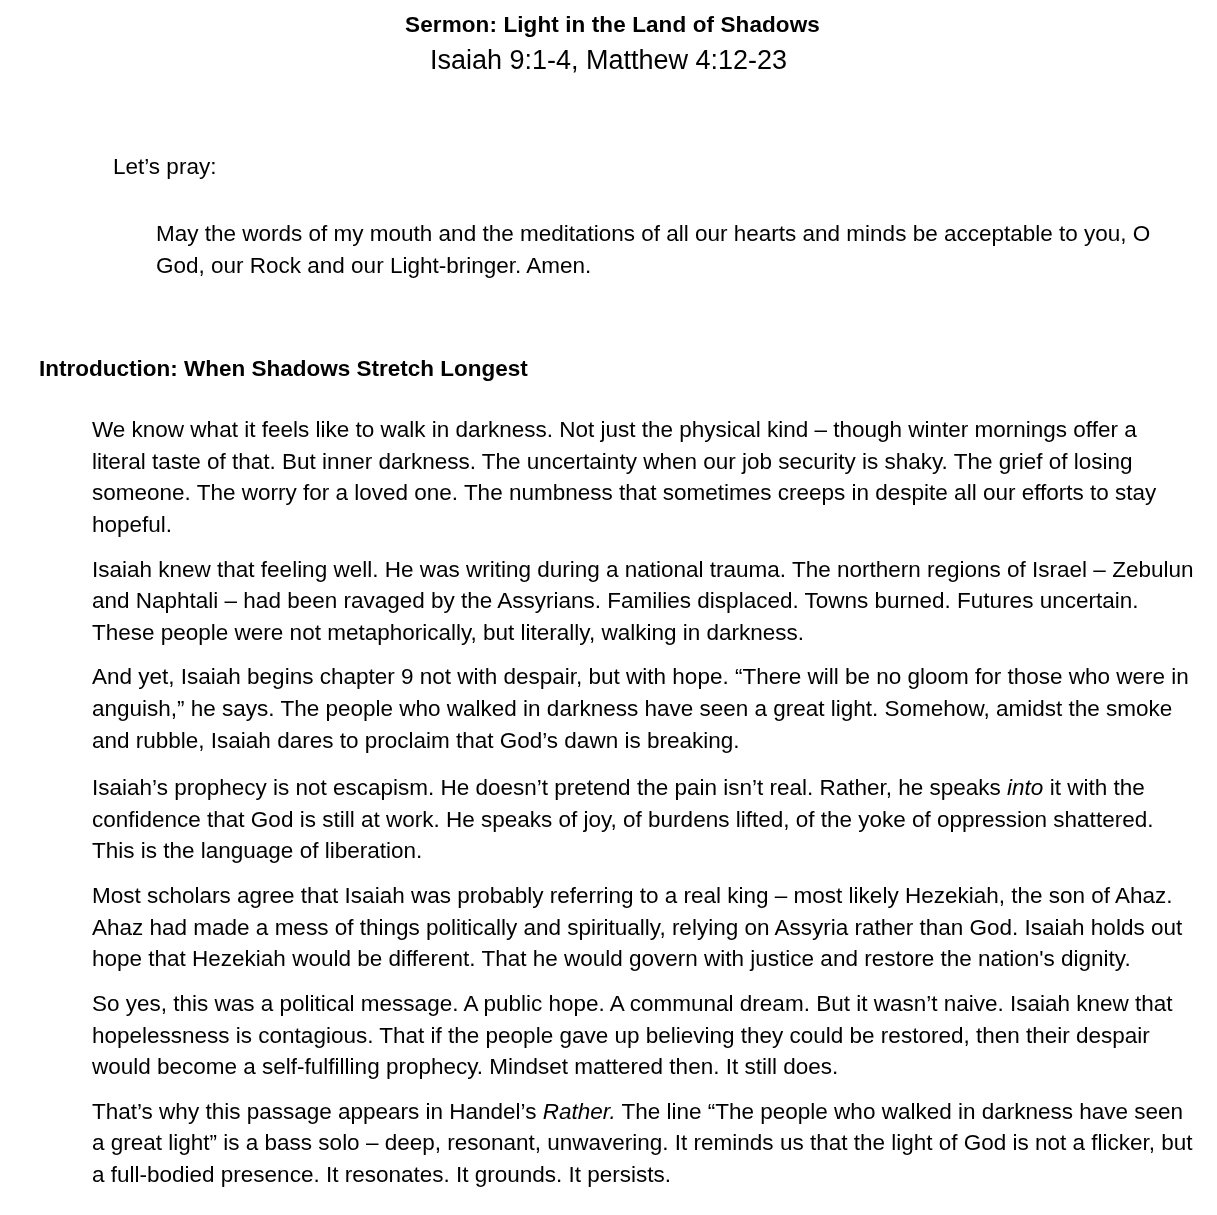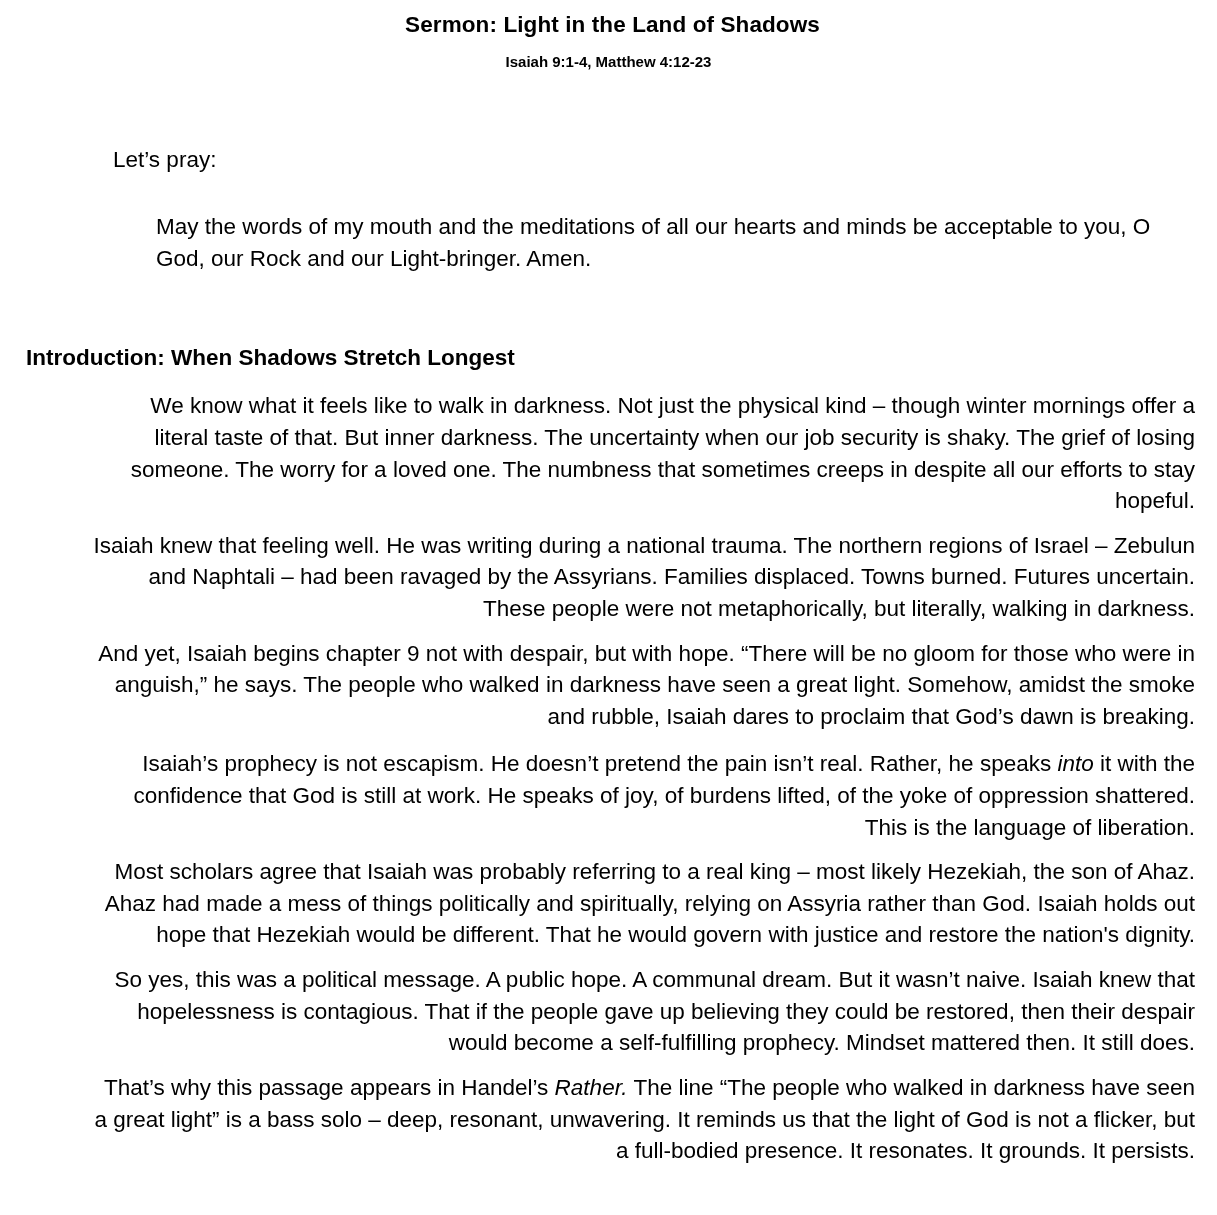--- a/index.html
+++ b/index.html
@@ -31,24 +31,24 @@
   }
   .doc-title {
     font-size: 22.5px;
     font-weight: bold;
     line-height: 1.32;
     letter-spacing: 0.1px;
     margin: 0;
     padding-left: 8px;
   }
   .doc-subtitle {
-    font-size: 15px;
-    font-weight: bold;
+    font-size: 27px;
+    font-weight: normal;
     line-height: 1.32;
-    margin: 9px;
+    margin: 0;
     padding-top: 3px;
   }
 
   
   .lead-line {
     font-size: 22.5px;
     line-height: 1.33;
     margin: 16px;
     padding-left: 97px;
     padding-right: 42px;
@@ -63,36 +63,35 @@
     padding-top: 20px;
   }
 
   .section {
     padding-top: 0;
   }
   .section-heading {
     font-size: 22.5px;
     font-weight: bold;
     line-height: 1.33;
-    margin: 4px;
+    margin: 17px;
     padding-left: 22px;
     padding-right: 40px;
     padding-top: 56px;
   }
   .section--second .section-heading {
     padding-top: 78px;
   }
   .body-para {
     font-size: 22.5px;
     line-height: 1.405;
     margin: 0;
     padding-left: 92px;
     padding-right: 22px;
     padding-top: 13px;
-    text-align: right;
   }
   .body-para:first-of-type {
     padding-top: 16px;
   }
   em {
     font-style: italic;
   }
 </style>
 </head>
 <body style="background: rgb(255, 255, 255); color: rgb(0, 0, 0);">

